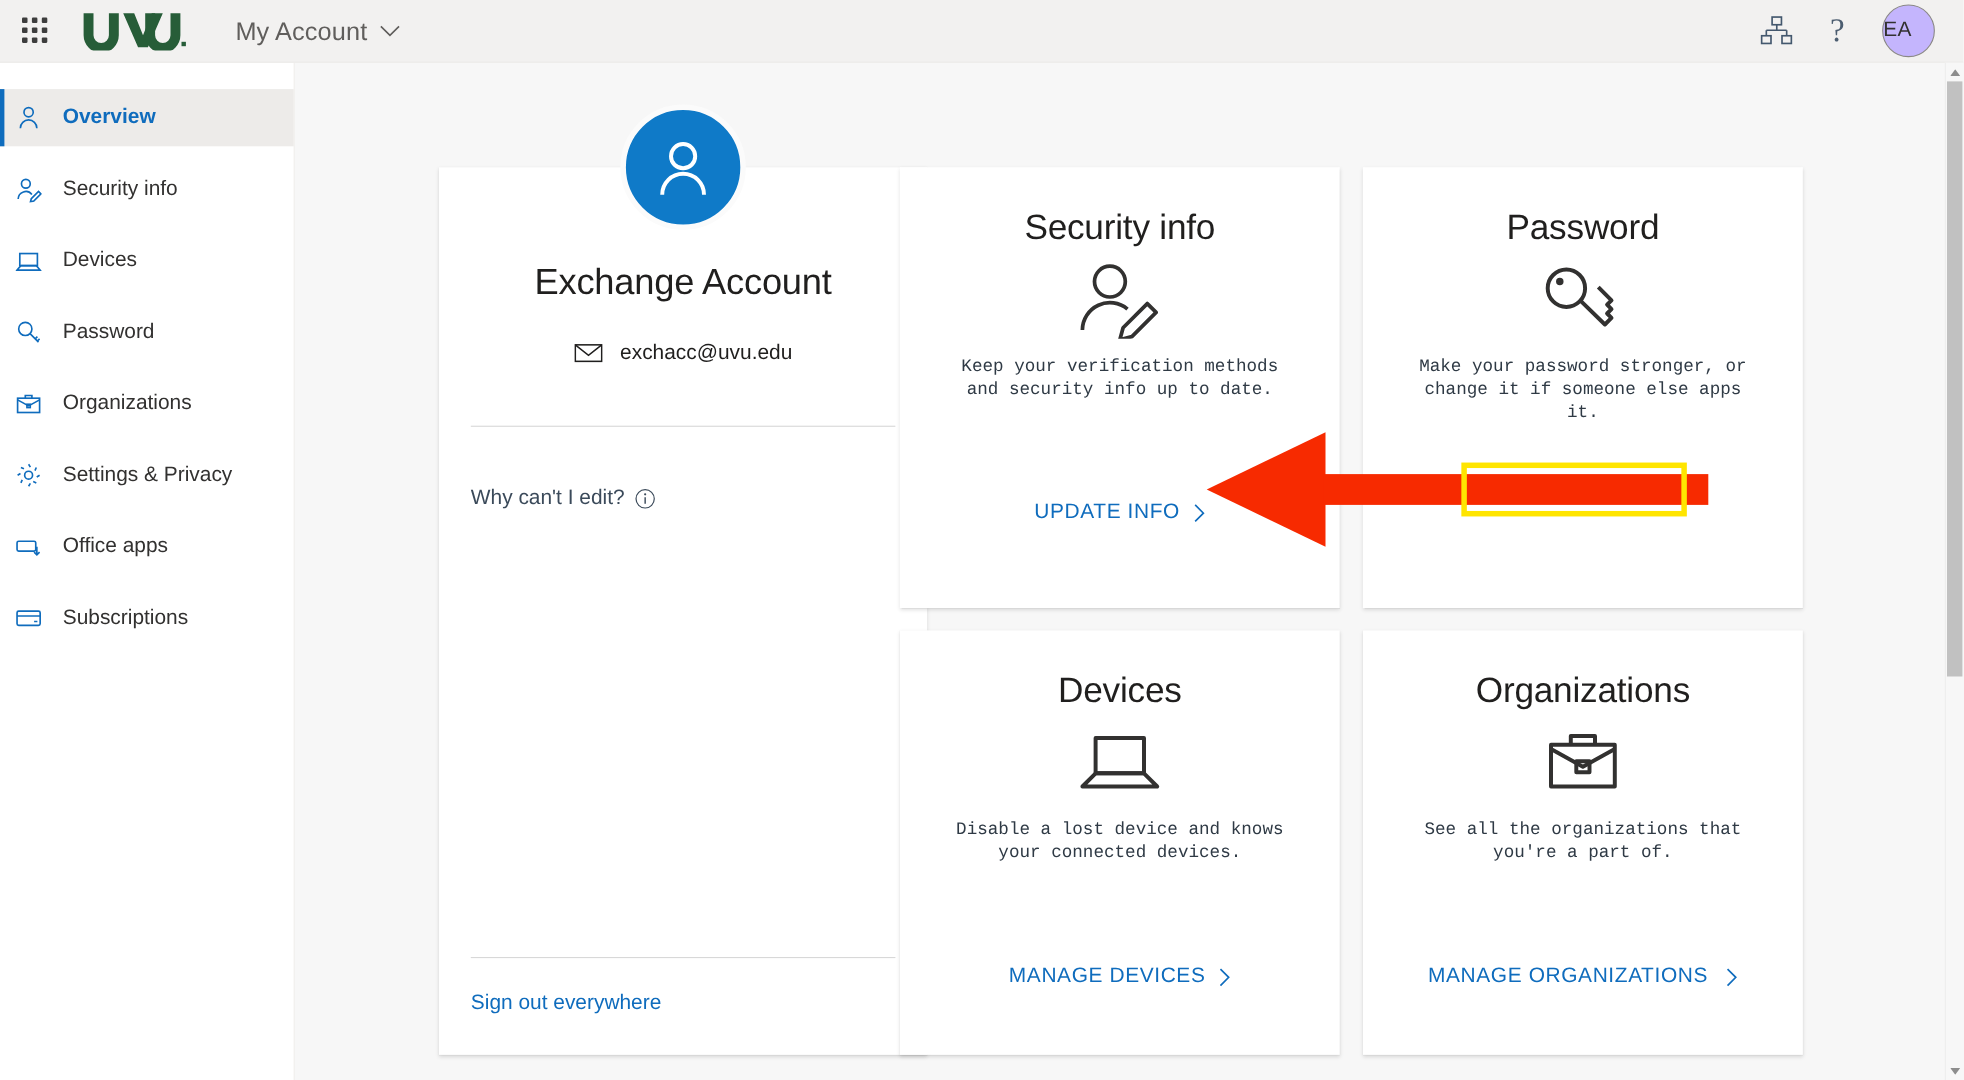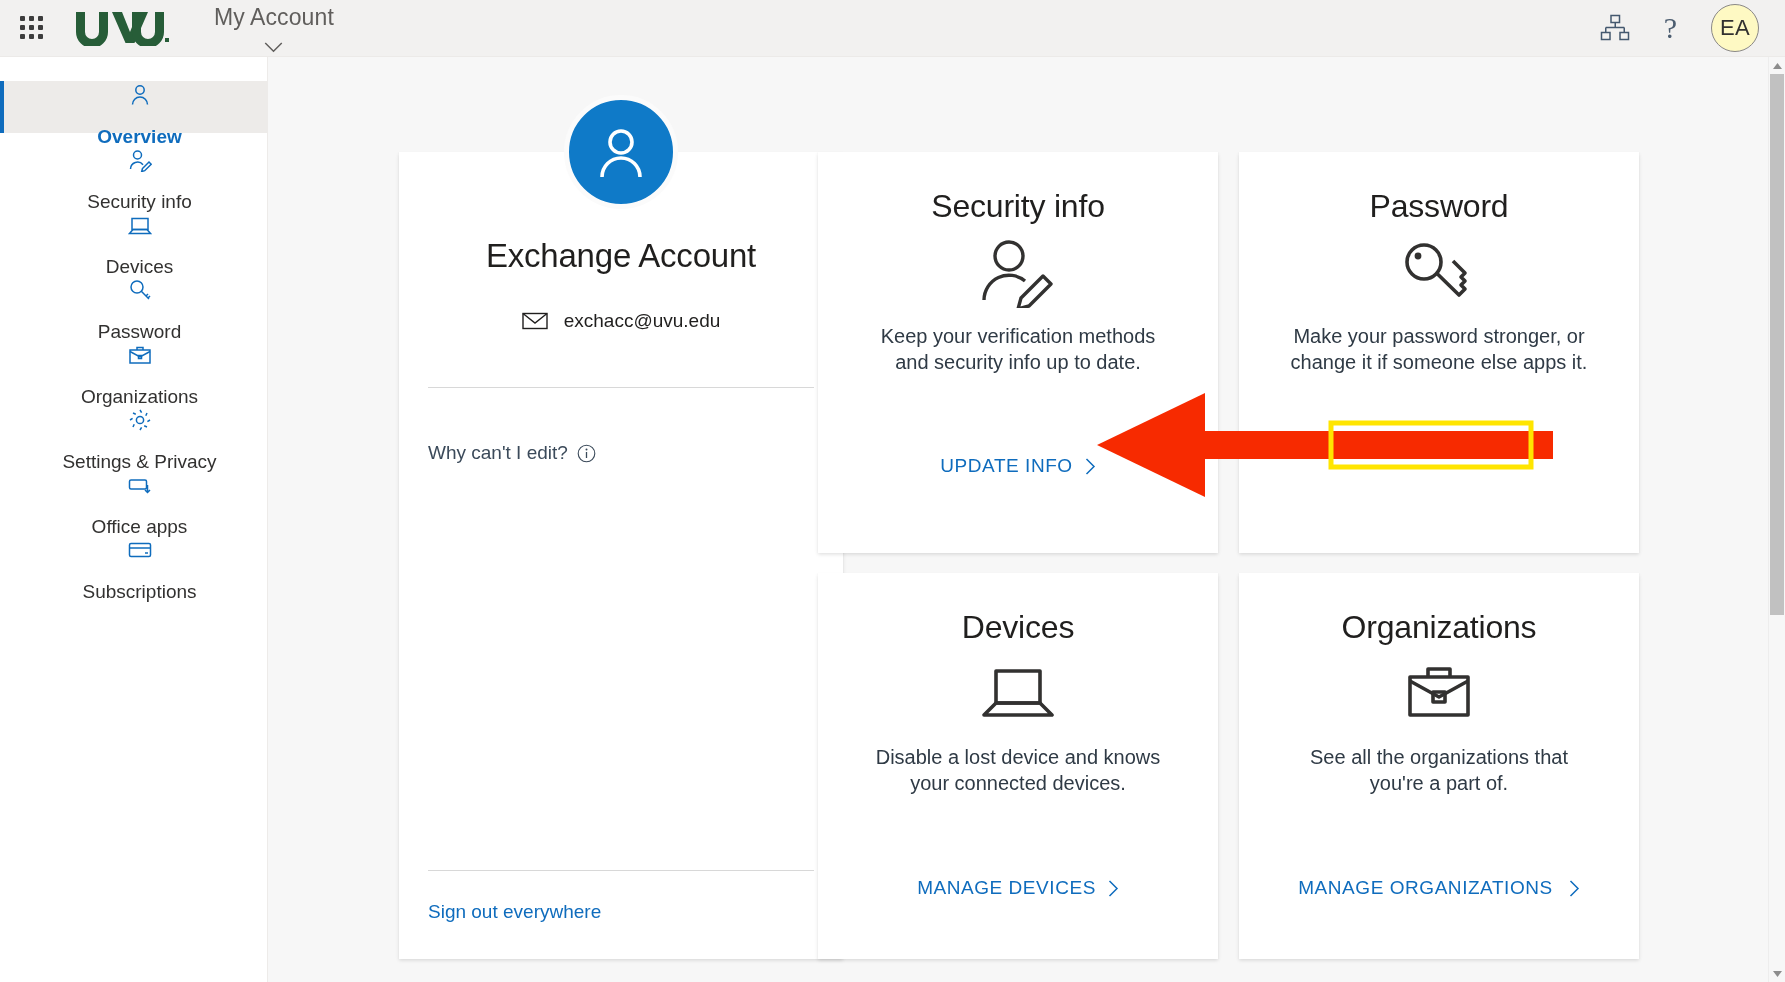--- a/index.html
+++ b/index.html
@@ -27,52 +27,51 @@
   }
   .waffle i { width: 5px; height: 5px; background: #3d3d3d; border-radius: 1px; display: block; }
 
   .brand {
     margin-left: 22px; display: flex; align-items: center; height: 40px;
   }
   .brand svg { display: block; }
 
   .acct-menu {
     margin-left: 44px; display: flex; align-items: center; gap: 11px;
-    color: #605e5c; font-size: 23px; cursor: pointer; letter-spacing: .1px; flex-direction: column;
+    color: #605e5c; font-size: 23px; cursor: pointer; letter-spacing: .1px;
   }
   .chev-down {
     width: 19px; height: 11px;
   }
 
   .hdr-right {
     margin-left: auto; display: flex; align-items: center; gap: 34px;
     padding-right: 26px;
   }
   .hdr-icon { color: #44586e; cursor: pointer; display: flex; align-items: center; justify-content: center; }
   .help-q { font-size: 30px; color: #4c5d70; line-height: 1; font-weight: 400; cursor: pointer;
             font-family: "Liberation Serif", serif; }
   .avatar {
     width: 48px; height: 48px; border-radius: 50%;
     border: 1.4px solid #8a8886; color: #323130;
-    display: flex; align-items: center; justify-content: center;
-    font-size: 22px; letter-spacing: .4px; cursor: pointer; background: #fef9c3;
+    display: flex; align-items: center; justify-content: flex-start;
+    font-size: 19px; letter-spacing: .4px; cursor: pointer; background: #c4b5fd;
   }
 
   
   .sidebar {
     position: absolute; top: 57px; left: 0; width: 268px; height: 925px;
     background: #ffffff; border-right: 1px solid #edebe9;
     padding-top: 24px;
   }
   .nav-item {
     position: relative; display: flex; align-items: center;
     height: 52px; padding-left: 12px; gap: 17px;
     color: #323130; font-size: 19px; cursor: pointer;
     text-decoration: none;
-    flex-direction: column;
   }
   .nav-item + .nav-item { margin-top: 13px; }
   .nav-item .ic { width: 28px; height: 28px; display: flex; align-items: center; justify-content: center; color: #0f6cbd; flex: 0 0 28px; }
   .nav-item.active { background: #edebe9; color: #0f6cbd; font-weight: bold; }
   .nav-item.active::before {
     content: ""; position: absolute; left: 0; top: 0; bottom: 0; width: 4px; background: #0f6cbd;
   }
 
   
   .main {
@@ -124,21 +123,21 @@
   .tile { padding-top: 36px; text-align: center; }
   #security-card { left: 550px; top: 95px; width: 400px; height: 401px; }
   #password-card { left: 971px; top: 95px; width: 400px; height: 401px; }
   #devices-card  { left: 550px; top: 516px; width: 400px; height: 386px; }
   #orgs-card     { left: 971px; top: 516px; width: 400px; height: 386px; }
 
   .tile-title { font-size: 32px; color: #201f1e; font-weight: 400; letter-spacing: -.2px; }
   .tile-icon { margin-top: 10px; height: 74px; display: flex; align-items: center; justify-content: center; color: #323130; }
   .tile-desc {
     margin: 14px auto 0; width: 312px;
-    font-size: 20px; line-height: 1.32; color: #2f3a45;
+    font-size: 16px; line-height: 1.32; color: #2f3a45; font-family: Liberation Mono, monospace;
   }
   .tile-link {
     position: absolute; left: 0; right: 0;
     display: flex; align-items: center; justify-content: center; gap: 12px;
     font-size: 19px; color: #0f6cbd; letter-spacing: .55px;
     cursor: pointer; text-decoration: none; margin-top: 16px;
   }
   #security-card .tile-link { top: 287px; }
   #password-card .tile-link { top: 287px; }
   #devices-card  .tile-link { top: 288px; }

